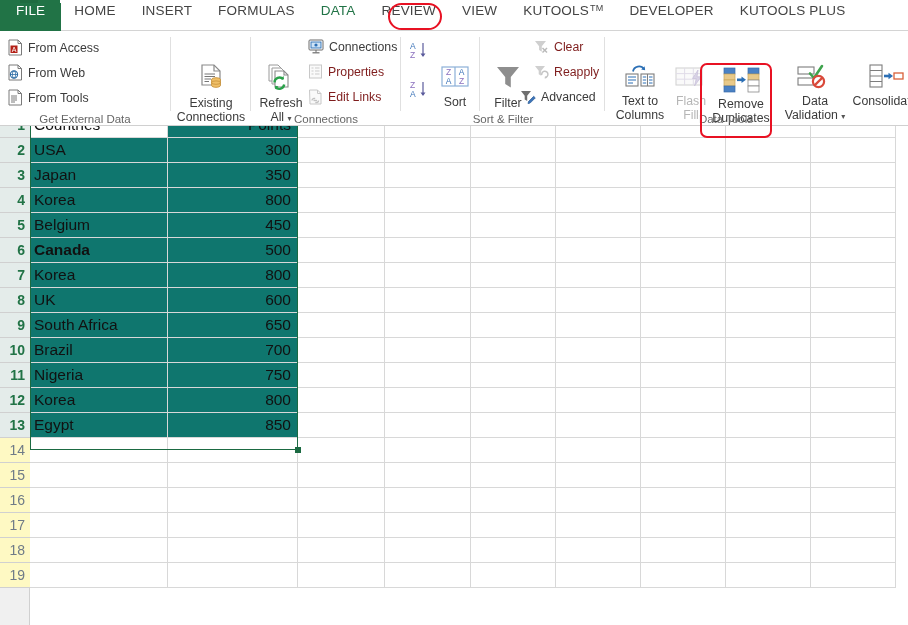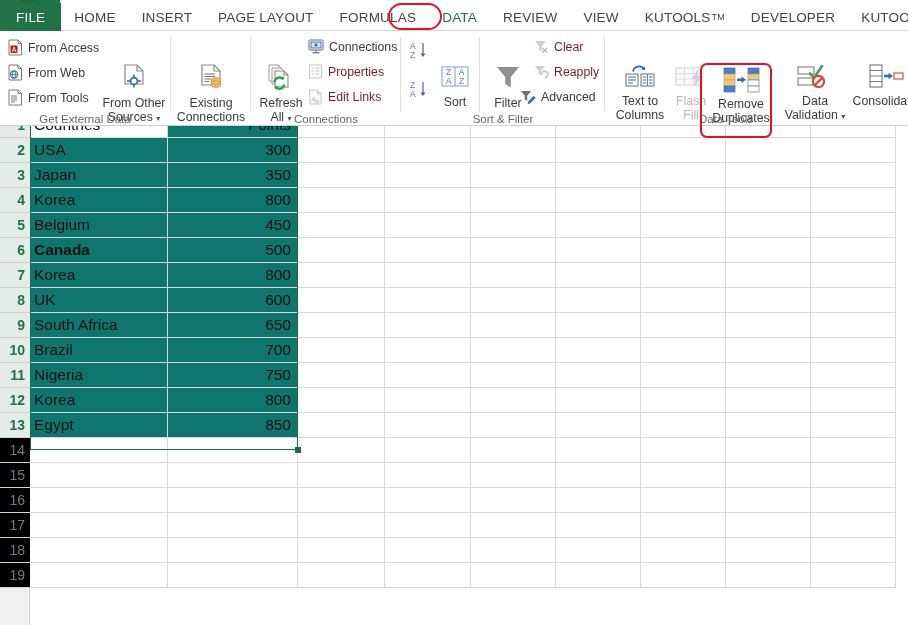--- a/index.html
+++ b/index.html
@@ -21,21 +21,21 @@
     border-bottom: 1px solid #d4d4d4;
   }
   .tab-accent {
     position:absolute; left:0; top:0; width:60px; height:3px; background:#217346;
   }
   .tab-accent2 {
     position:absolute; left:20px; top:0; width:18px; height:3px; background:#1e6b40;
   }
   .tabs { position:absolute; left:0; top:3px; height:28px; display:flex; align-items:stretch; }
   .tab {
-    display:flex; align-items:center; justify-content:center;
+    display:flex; justify-content:center;
     padding: 0 13px; height:28px;
     font-size:13.5px; color:#444444; letter-spacing:0.2px;
     white-space:nowrap; cursor:pointer;
   }
   .tab.file {
     background:#217346; color:#ffffff; font-size:13.5px;
     padding: 0 16px; min-width:60px;
   }
   .tab.active { color:#217346; font-weight:400; }
   .tab .sup { font-size:9px; vertical-align:super; margin-left:1px; }
@@ -90,21 +90,21 @@
     background:#ffffff; overflow:hidden;
   }
   .corner-strip {
     position:absolute; left:0; top:0; width:30px; height:499px;
     background:#f0f0f0; border-right:1px solid #d0d0d0;
   }
   .rowhdr {
     position:absolute; left:0; width:30px; height:25px;
     border-bottom:1px solid #d0d0d0;
     display:flex; align-items:center; justify-content:flex-end;
-    padding-right:5px; font-size:14px; color:#6f7b87; background:#000000;
+    padding-right:5px; font-size:14px; color:#6f7b87; background:#fef9c3;
   }
   .rowhdr.sel { color:#217346; font-weight:bold; background:#e4ecea; }
 
   .cell {
     position:absolute; height:25px;
     border-right:1px solid #d8d8d8; border-bottom:1px solid #d8d8d8;
     font-size:15.5px; color:#111; display:flex; align-items:center;
     padding: 0 4px; background:#ffffff;
   }
   .cell.sel { background:#0f766e; }
@@ -131,23 +131,20 @@
     <div class="tab-accent2"></div>
     <div class="tabs" id="tabs-container">
         <div class="tab file">
           <span>FILE</span>
         </div>
         <div class="tab">
           <span>HOME</span>
         </div>
         <div class="tab">
           <span>INSERT</span>
-        </div>
-        <div class="tab">
-          <span>PAGE LAYOUT</span>
         </div>
         <div class="tab">
           <span>FORMULAS</span>
         </div>
         <div class="tab active">
           <span>DATA</span>
         </div>
         <div class="tab">
           <span>REVIEW</span>
         </div>
@@ -206,38 +203,20 @@
               <line x1="3" y1="7" x2="9" y2="7"></line>
                 <line x1="3" y1="9" x2="9" y2="9"></line>
               <line x1="3" y1="11" x2="9" y2="11"></line>
                 <line x1="3" y1="13" x2="7" y2="13"></line>
             </g>
           </svg>
         </span>
         <span>From Tools</span>
       </div>
 
-      <div class="btn" style="left:101px; top:32px; width:66px;">
-        <span style="margin-bottom:3px;">
-          <svg width="30" height="30" viewBox="0 0 30 30">
-            <path d="M6 2h12l6 6v13H6z" fill="#fff" stroke="#8a8a8a" stroke-width="1.2"></path>
-            <path d="M18 2v6h6" fill="none" stroke="#8a8a8a" stroke-width="1.2"></path>
-            <g stroke="#2b6fb5" stroke-width="1.6" fill="none">
-              <line x1="8" y1="18" x2="22" y2="18"></line>
-              <line x1="15" y1="11.5" x2="15" y2="24.5"></line>
-            </g>
-            <circle cx="15" cy="18" r="3.4" fill="#fff" stroke="#2b6fb5" stroke-width="1.7"></circle>
-          </svg>
-        </span>
-        <span class="btn-lbl">From Other</span>
-        <span class="btn-lbl">
-          <span>Sources</span>
-          <span class="caret">▾</span>
-        </span>
-      </div>
 
       <div class="group-label">Get External Data</div>
     </div>
 
     <div class="group-sep" style="left:170px;"></div>
 
     <div class="group" style="left:172px; width:78px;">
       <div class="btn" style="left:0px; top:32px; width:78px;">
         <span style="margin-bottom:3px;">
           <svg width="30" height="30" viewBox="0 0 30 30">

